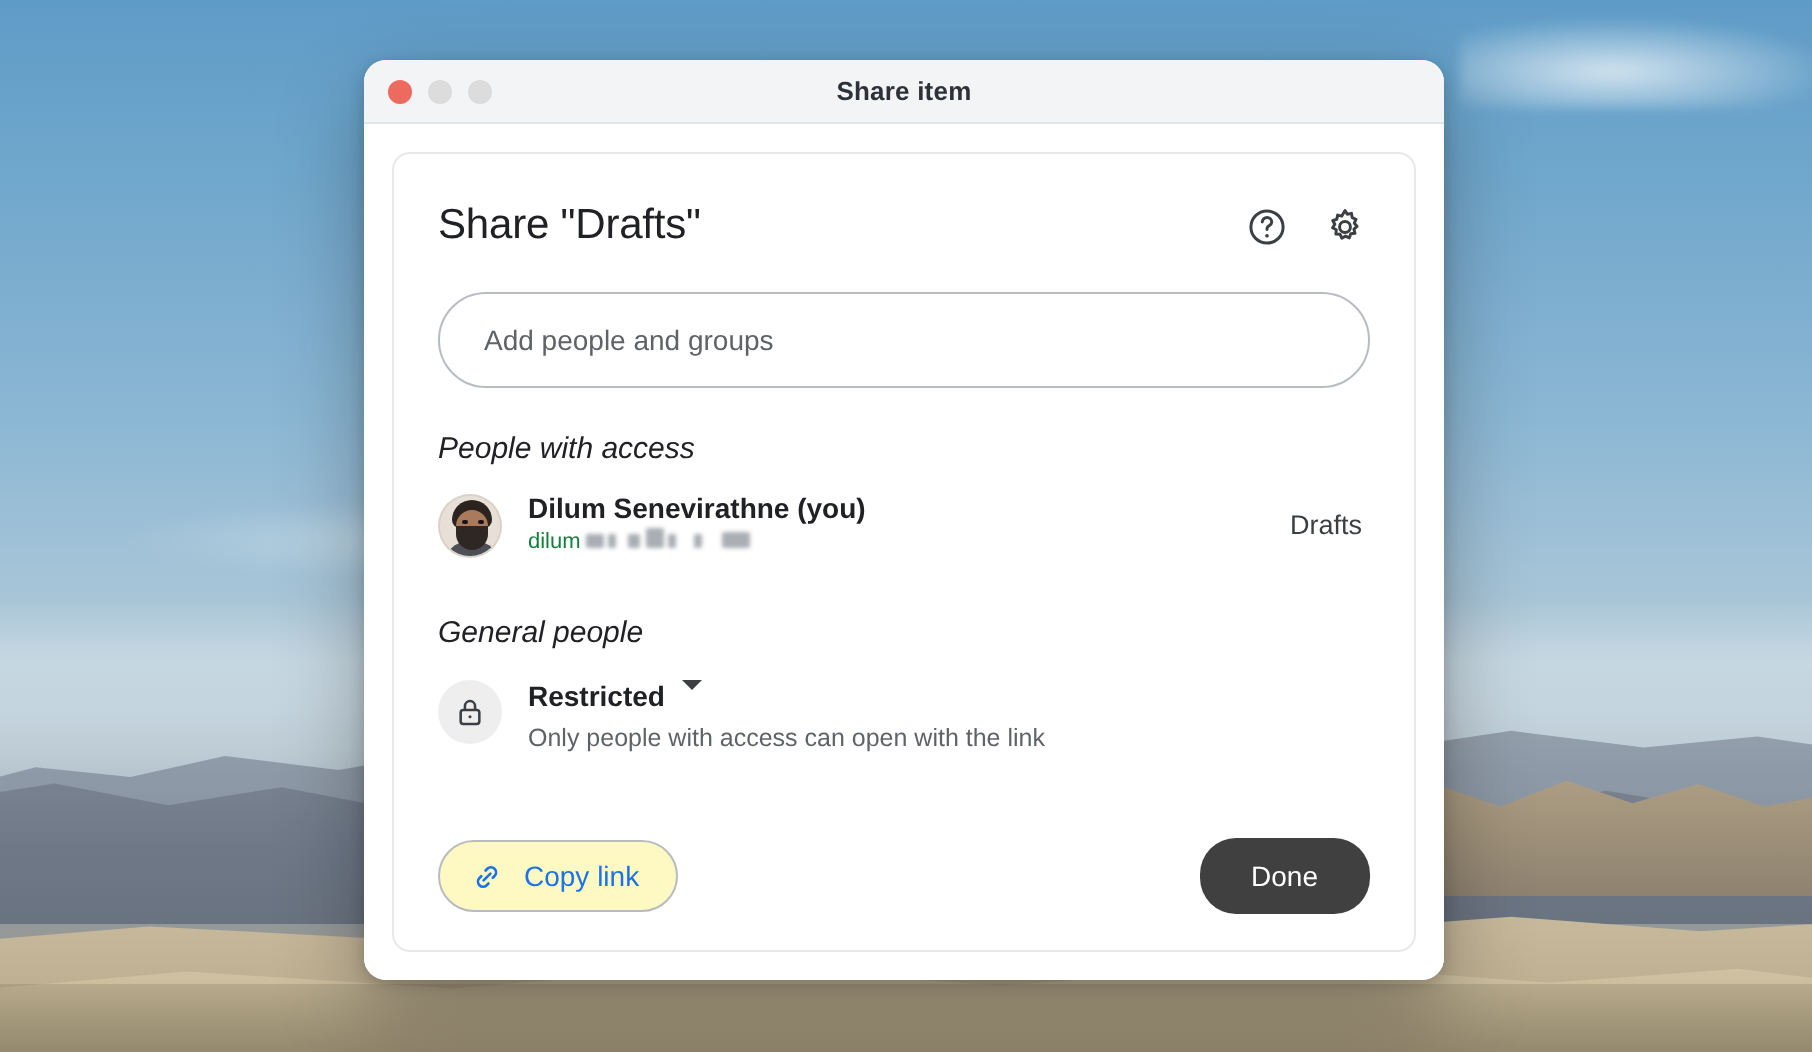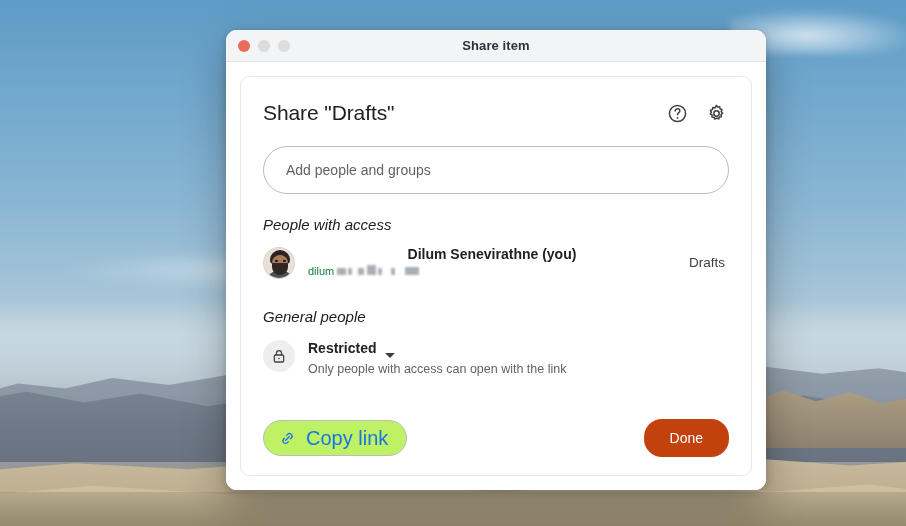--- a/index.html
+++ b/index.html
@@ -148,21 +148,20 @@
     left: 182px;
     top: 30px;
     width: 540px;
     height: 460px;
     background: #ffffff;
     border-radius: 11px;
     box-shadow: 0 18px 44px rgba(0,0,0,0.30), 0 2px 8px rgba(0,0,0,0.18);
     overflow: hidden;
     display: flex;
     flex-direction: column;
-    margin-left: 44px;
   }
 
   .titlebar {
     height: 32px;
     flex: 0 0 32px;
     background: #f2f4f6;
     border-bottom: 1px solid #e2e5e8;
     position: relative;
     display: flex;
     align-items: center;
@@ -307,21 +306,21 @@
   .av-eye-l { left: 11px; }
   .av-eye-r { left: 19px; }
   .av-body {
     position: absolute;
     left: 3px; bottom: -3px;
     width: 26px; height: 10px;
     background: #4c4f55;
     border-radius: 13px 13px 0 0;
   }
 
-  .person-info { flex: 1; min-width: 0; text-align: center; }
+  .person-info { flex: 1; min-width: 0; }
   .person-name {
     font-size: 14px;
     font-weight: bold;
     color: #202124;
     line-height: 18px;
   }
   .person-email {
     font-size: 11px;
     color: #15803d;
     line-height: 17px;
@@ -366,21 +365,21 @@
     border-radius: 50%;
     background: #eeeeef;
     flex: 0 0 32px;
     display: flex; align-items: center; justify-content: center;
     color: #3c4043;
     margin-top: 3px;
   }
   .access-info { padding-top: 1px; }
   .access-value {
     display: flex;
-    align-items: flex-end;
+    align-items: flex-start;
     gap: 9px;
     font-size: 14px;
     font-weight: bold;
     color: #202124;
     line-height: 20px;
   }
   .caret {
     width: 0; height: 0;
     border-left: 5px solid transparent;
     border-right: 5px solid transparent;
@@ -403,32 +402,32 @@
     padding-top: 16px;
   }
   .copy-link-btn {
     display: flex;
     align-items: center;
     gap: 10px;
     height: 36px;
     padding: 0 18px 0 15px;
     border: 1px solid #b8bcc0;
     border-radius: 18px;
-    background: #bef264;
+    background: #fef9c3;
     color: #1a73e8;
-    font-size: 20px;
+    font-size: 14px;
     font-family: "Liberation Sans", sans-serif;
     cursor: pointer;
   }
   .done-btn {
     height: 38px;
     padding: 0 26px;
     border: none;
     border-radius: 18px;
-    background: #c2410c;
+    background: #404040;
     color: #fff;
     font-size: 14px;
     font-family: "Liberation Sans", sans-serif;
     cursor: pointer;
   }
 </style>
 </head>
 <body>
 
 <div class="wallpaper">

